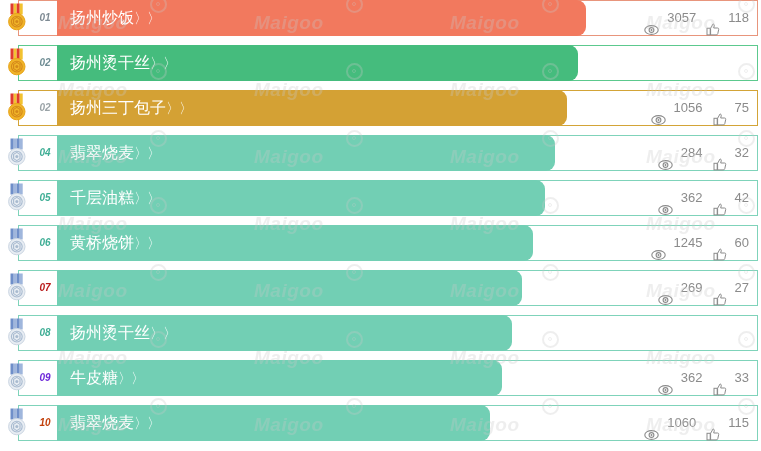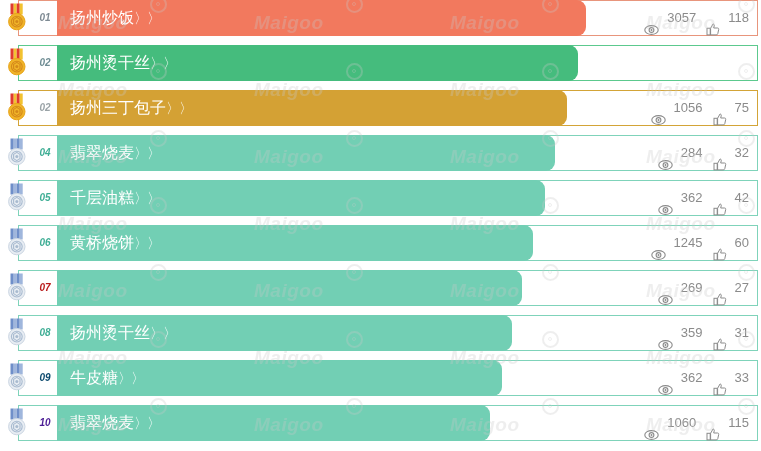--- a/index.html
+++ b/index.html
@@ -461,56 +461,35 @@
     <rect x="12.7" y="0.5" width="3.0" height="11" fill="#6F8FC9"></rect>
     <rect x="15.7" y="0.5" width="3.0" height="11" fill="#9FB6DC"></rect>
     <circle cx="12.8" cy="18.6" r="8.2" fill="#E8EDF3" stroke="#CBD6E2" stroke-width="1"></circle>
     <circle cx="12.8" cy="18.6" r="5.4" fill="none" stroke="#A9BBD0" stroke-width="1.1"></circle>
     <path d="M9.6 16.4 L12.8 14.4 L16.0 16.4 L16.0 20.6 L12.8 22.6 L9.6 20.6 Z" fill="none" stroke="#A9BBD0" stroke-width="1.1" stroke-linejoin="round"></path>
     <circle cx="12.8" cy="18.4" r="1.5" fill="#A9BBD0"></circle>
   </svg></span>
       <span class="rank-num" style="color: rgb(63, 174, 149);">08</span>
       <div class="bar" style="width: 455px; background: rgb(114, 207, 180);"></div>
       <a class="bar-label"><span>扬州烫干丝</span><span class="arrow">〉〉</span></a>
-      <div class="stats">
-        <span class="stat">
-          <span>
-<svg width="15" height="12" viewBox="0 0 15 12" xmlns="http://www.w3.org/2000/svg">
-  <ellipse cx="7.5" cy="6" rx="6.7" ry="4.4" fill="none" stroke="#8b8b8b" stroke-width="1.1"></ellipse>
-  <circle cx="7.5" cy="6" r="2.4" fill="none" stroke="#8b8b8b" stroke-width="1.1"></circle>
-  <circle cx="7.5" cy="6" r="1.0" fill="#8b8b8b"></circle>
-</svg>
-          </span>
-          <span class="stat-val">359</span>
-        </span>
-        <span class="stat">
-          <span>
-<svg width="14" height="13" viewBox="0 0 14 13" xmlns="http://www.w3.org/2000/svg">
-  <path d="M4.6 5.3 L7.0 1.0 C8.0 1.0 8.5 1.8 8.2 2.9 L7.7 5.0 L11.6 5.0 C12.4 5.0 12.9 5.7 12.7 6.5 L11.8 10.6 C11.65 11.4 11.0 11.9 10.2 11.9 L4.6 11.9 Z" fill="none" stroke="#8b8b8b" stroke-width="1.0" stroke-linejoin="round"></path>
-  <rect x="1.0" y="5.3" width="3.2" height="6.6" fill="none" stroke="#8b8b8b" stroke-width="1.0"></rect>
-</svg>
-          </span>
-          <span class="stat-val">31</span>
-        </span>
-      </div>
-    </div>
-    <div class="rank-row">
-      <div class="row-box" style="border-color: rgb(127, 211, 186);"></div>
-      <span class="medal">
-  <svg viewBox="0 0 26 30" width="26" height="30" xmlns="http://www.w3.org/2000/svg">
-    <rect x="6.5" y="0.5" width="3.2" height="11" fill="#6F8FC9"></rect>
-    <rect x="9.7" y="0.5" width="3.0" height="11" fill="#9FB6DC"></rect>
-    <rect x="12.7" y="0.5" width="3.0" height="11" fill="#6F8FC9"></rect>
-    <rect x="15.7" y="0.5" width="3.0" height="11" fill="#9FB6DC"></rect>
-    <circle cx="12.8" cy="18.6" r="8.2" fill="#E8EDF3" stroke="#CBD6E2" stroke-width="1"></circle>
-    <circle cx="12.8" cy="18.6" r="5.4" fill="none" stroke="#A9BBD0" stroke-width="1.1"></circle>
-    <path d="M9.6 16.4 L12.8 14.4 L16.0 16.4 L16.0 20.6 L12.8 22.6 L9.6 20.6 Z" fill="none" stroke="#A9BBD0" stroke-width="1.1" stroke-linejoin="round"></path>
-    <circle cx="12.8" cy="18.4" r="1.5" fill="#A9BBD0"></circle>
-  </svg></span>
-      <span class="rank-num" style="color: #0c4a6e;">09</span>
+    </div>
+    <div class="rank-row">
+      <div class="row-box" style="border-color: rgb(127, 211, 186);"></div>
+      <span class="medal">
+  <svg viewBox="0 0 26 30" width="26" height="30" xmlns="http://www.w3.org/2000/svg">
+    <rect x="6.5" y="0.5" width="3.2" height="11" fill="#6F8FC9"></rect>
+    <rect x="9.7" y="0.5" width="3.0" height="11" fill="#9FB6DC"></rect>
+    <rect x="12.7" y="0.5" width="3.0" height="11" fill="#6F8FC9"></rect>
+    <rect x="15.7" y="0.5" width="3.0" height="11" fill="#9FB6DC"></rect>
+    <circle cx="12.8" cy="18.6" r="8.2" fill="#E8EDF3" stroke="#CBD6E2" stroke-width="1"></circle>
+    <circle cx="12.8" cy="18.6" r="5.4" fill="none" stroke="#A9BBD0" stroke-width="1.1"></circle>
+    <path d="M9.6 16.4 L12.8 14.4 L16.0 16.4 L16.0 20.6 L12.8 22.6 L9.6 20.6 Z" fill="none" stroke="#A9BBD0" stroke-width="1.1" stroke-linejoin="round"></path>
+    <circle cx="12.8" cy="18.4" r="1.5" fill="#A9BBD0"></circle>
+  </svg></span>
+      <span class="rank-num" style="color: #6d28d9;">09</span>
       <div class="bar" style="width: 445px; background: rgb(114, 207, 180);"></div>
       <a class="bar-label"><span>牛皮糖</span><span class="arrow">〉〉</span></a>
       <div class="stats">
         <span class="stat">
           <span>
 <svg width="15" height="12" viewBox="0 0 15 12" xmlns="http://www.w3.org/2000/svg">
   <ellipse cx="7.5" cy="6" rx="6.7" ry="4.4" fill="none" stroke="#8b8b8b" stroke-width="1.1"></ellipse>
   <circle cx="7.5" cy="6" r="2.4" fill="none" stroke="#8b8b8b" stroke-width="1.1"></circle>
   <circle cx="7.5" cy="6" r="1.0" fill="#8b8b8b"></circle>
 </svg>
@@ -534,21 +513,21 @@
   <svg viewBox="0 0 26 30" width="26" height="30" xmlns="http://www.w3.org/2000/svg">
     <rect x="6.5" y="0.5" width="3.2" height="11" fill="#6F8FC9"></rect>
     <rect x="9.7" y="0.5" width="3.0" height="11" fill="#9FB6DC"></rect>
     <rect x="12.7" y="0.5" width="3.0" height="11" fill="#6F8FC9"></rect>
     <rect x="15.7" y="0.5" width="3.0" height="11" fill="#9FB6DC"></rect>
     <circle cx="12.8" cy="18.6" r="8.2" fill="#E8EDF3" stroke="#CBD6E2" stroke-width="1"></circle>
     <circle cx="12.8" cy="18.6" r="5.4" fill="none" stroke="#A9BBD0" stroke-width="1.1"></circle>
     <path d="M9.6 16.4 L12.8 14.4 L16.0 16.4 L16.0 20.6 L12.8 22.6 L9.6 20.6 Z" fill="none" stroke="#A9BBD0" stroke-width="1.1" stroke-linejoin="round"></path>
     <circle cx="12.8" cy="18.4" r="1.5" fill="#A9BBD0"></circle>
   </svg></span>
-      <span class="rank-num" style="color: #4c1d95;">10</span>
+      <span class="rank-num" style="color: #c2410c;">10</span>
       <div class="bar" style="width: 433px; background: rgb(114, 207, 180);"></div>
       <a class="bar-label"><span>翡翠烧麦</span><span class="arrow">〉〉</span></a>
       <div class="stats">
         <span class="stat">
           <span>
 <svg width="15" height="12" viewBox="0 0 15 12" xmlns="http://www.w3.org/2000/svg">
   <ellipse cx="7.5" cy="6" rx="6.7" ry="4.4" fill="none" stroke="#8b8b8b" stroke-width="1.1"></ellipse>
   <circle cx="7.5" cy="6" r="2.4" fill="none" stroke="#8b8b8b" stroke-width="1.1"></circle>
   <circle cx="7.5" cy="6" r="1.0" fill="#8b8b8b"></circle>
 </svg>

